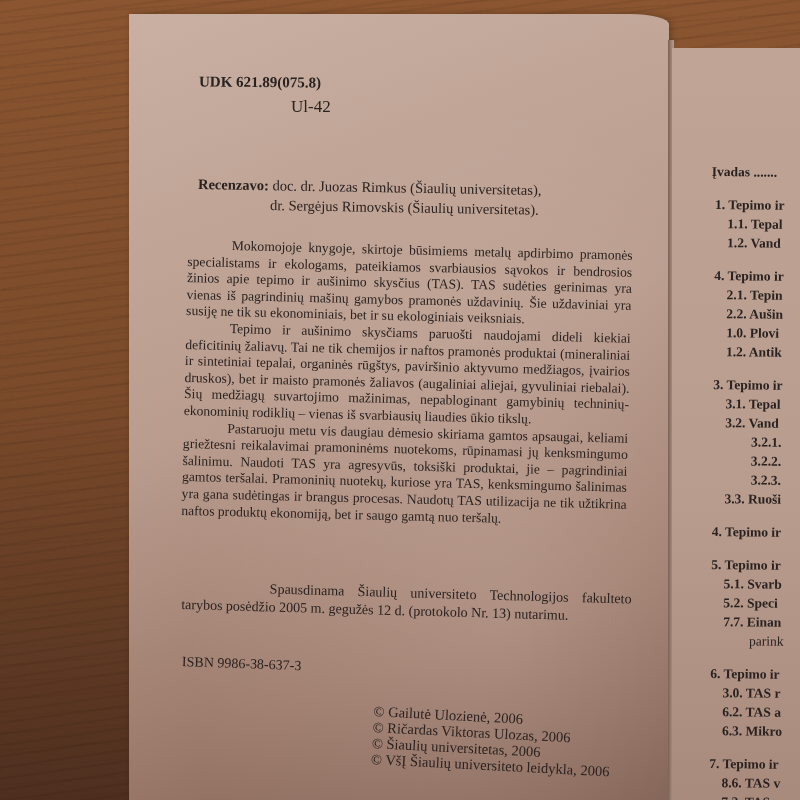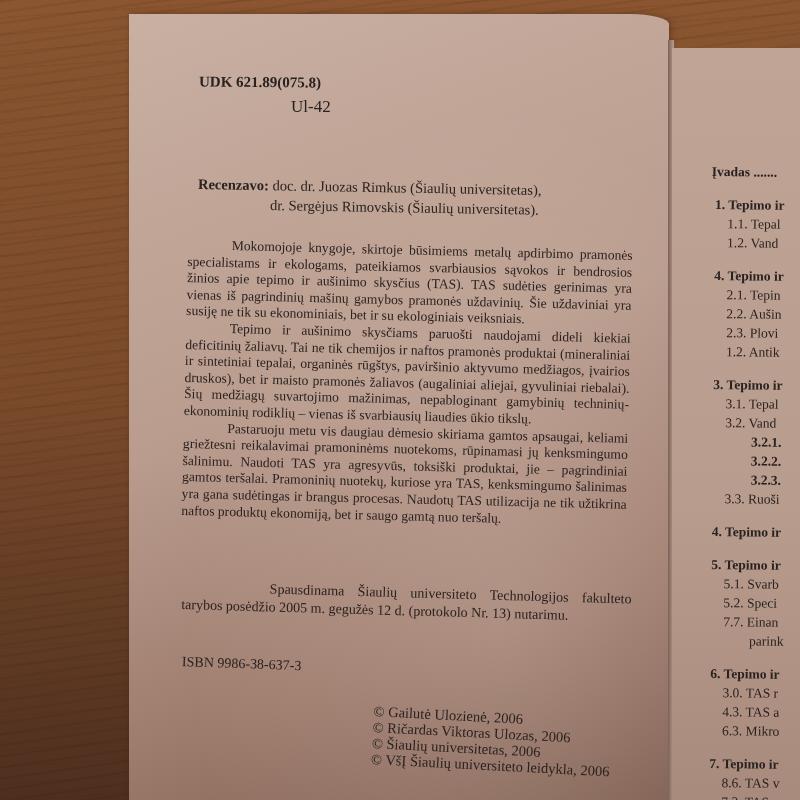--- a/index.html
+++ b/index.html
@@ -45,21 +45,21 @@
   }
   .para p { margin:0; text-indent:44px; }
   .para1 { top:237px; }
   .imprint { position:absolute; left:182px; top:578px; width:450px; font-size:14px; line-height:18px; text-align:justify; transform:rotate(1.6deg); transform-origin:left top; }
   .imprint p { margin:0; text-indent:88px; }
   .isbn { left:182px; top:654px; font-size:14px; transform:rotate(2deg); transform-origin:left; }
   .copyrights { position:absolute; left:374px; top:703px; font-size:14.5px; line-height:16px; transform:rotate(3deg); transform-origin:left top; }
   .copyrights div { white-space:nowrap; }
   .toc { position:absolute; left:712px; top:162px; font-size:13.5px; line-height:19px; transform:rotate(0.6deg); transform-origin:left top; }
   .toc .ch { font-weight:bold; margin-top:14px; white-space:nowrap;text-align:center; }
-  .toc .sub { padding-left:16px; white-space:nowrap; }
+  .toc .sub { padding-left:16px; white-space:nowrap;font-weight:bold; }
   .toc .subsub { padding-left:42px; white-space:nowrap;font-weight:bold; }
   .toc .cont { padding-left:42px; white-space:nowrap; }
   .toc .intro { font-weight:bold; white-space:nowrap; }
 </style>
 </head>
 <body>
 
 <div class="wood-grain"></div>
 
 <div class="page-left"></div>
@@ -95,35 +95,35 @@
 </div>
 
 <div class="toc" id="toc">
   <div class="intro">Įvadas .......</div>
 <div class="ch">1. Tepimo ir</div>
     <div class="sub">1.1. Tepal</div>
     <div class="sub">1.2. Vand</div>
     <div class="ch">4. Tepimo ir</div>
     <div class="sub">2.1. Tepin</div>
     <div class="sub">2.2. Aušin</div>
-    <div class="sub">2.3. Plovi</div>
+    <div class="sub">1.0. Plovi</div>
     <div class="sub">1.2. Antik</div>
     <div class="ch">3. Tepimo ir</div>
     <div class="sub">3.1. Tepal</div>
     <div class="sub">3.2. Vand</div>
     <div class="subsub">3.2.1.</div>
     <div class="subsub">3.2.2.</div>
     <div class="subsub">3.2.3.</div>
     <div class="sub">3.3. Ruoši</div>
     <div class="ch">4. Tepimo ir</div>
     <div class="ch">5. Tepimo ir</div>
     <div class="sub">5.1. Svarb</div>
     <div class="sub">5.2. Speci</div>
     <div class="sub">7.7. Einan</div>
     <div class="cont">parink</div>
     <div class="ch">6. Tepimo ir</div>
     <div class="sub">3.0. TAS r</div>
-    <div class="sub">4.3. TAS a</div>
+    <div class="sub">6.2. TAS a</div>
     <div class="sub">6.3. Mikro</div>
     <div class="ch">7. Tepimo ir</div>
     <div class="sub">8.6. TAS v</div>
     <div class="sub">7.2. TAS v</div>
   </div>
 
 </body></html>

